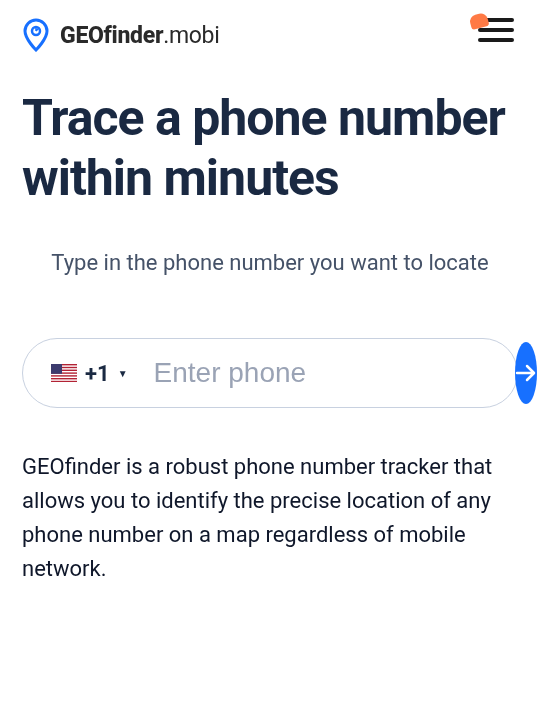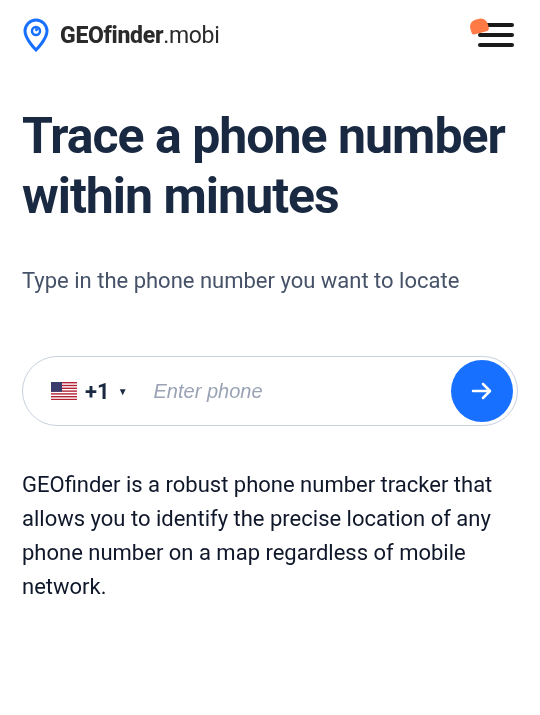--- a/index.html
+++ b/index.html
@@ -11,22 +11,21 @@
       font-family: -apple-system, BlinkMacSystemFont, 'Segoe UI', Roboto, Arial, sans-serif;
       background: #ffffff;
       width: 540px;
       height: 715px;
       padding: 18px 22px;
       color: #1a2942;
     }
     .header {
       display: flex;
       justify-content: space-between;
-      align-items: center;
-      margin-bottom: 54px;
+      margin-bottom: 36px;
       gap: 27px;
     }
     .logo-wrap {
       display: flex;
       align-items: center;
       gap: 10px;
     }
     .logo-icon {
       width: 28px;
       height: 34px;
@@ -78,20 +77,21 @@
       color: #1a2942;
       letter-spacing: -1px;
       margin-bottom: 38px;
     }
     .hero-subtitle {
       font-size: 22px;
       font-weight: 400;
       line-height: 1.55;
       color: #455268;
       margin-bottom: 58px;
+      text-align: center;
     }
     .phone-input-wrap {
       display: flex;
       align-items: center;
       border: 1px solid #c8d1e0;
       border-radius: 40px;
       height: 70px;
       padding: 4px 4px 4px 28px;
       margin-bottom: 42px;
     }
@@ -117,25 +117,24 @@
       color: #1a2942;
     }
     .dropdown-caret {
       font-size: 10px;
       color: #1a2942;
     }
     .phone-input {
       flex: 1;
       border: none;
       outline: none;
-      font-size: 20px;
+      font-size: 28px;
       color: #1a2942;
       padding-left: 12px;
       background: transparent;
-      font-style: italic;
     }
     .phone-input::placeholder {
       color: #9aa3b5;
     }
     .submit-btn {
       width: 62px;
       height: 62px;
       border-radius: 50%;
       background: #1770ff;
       border: none;

